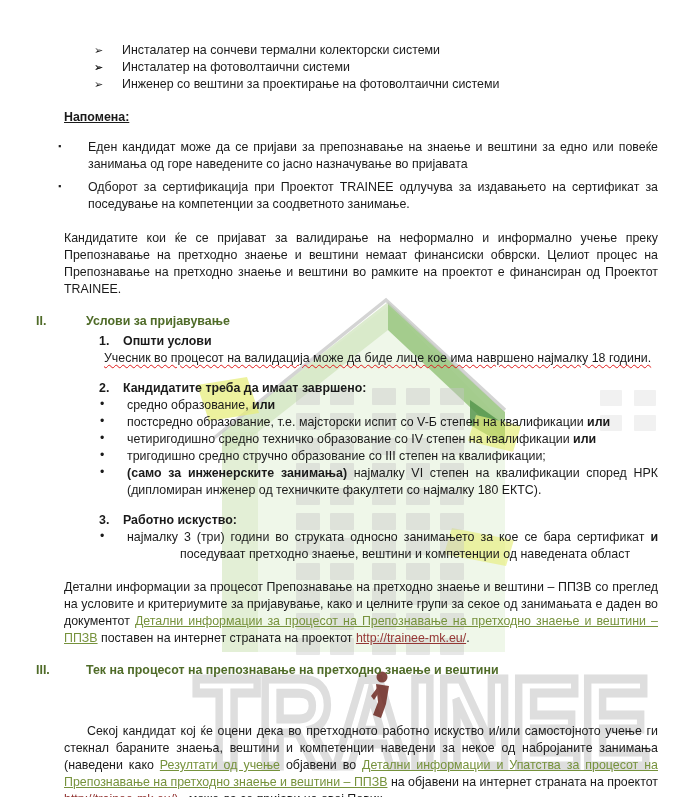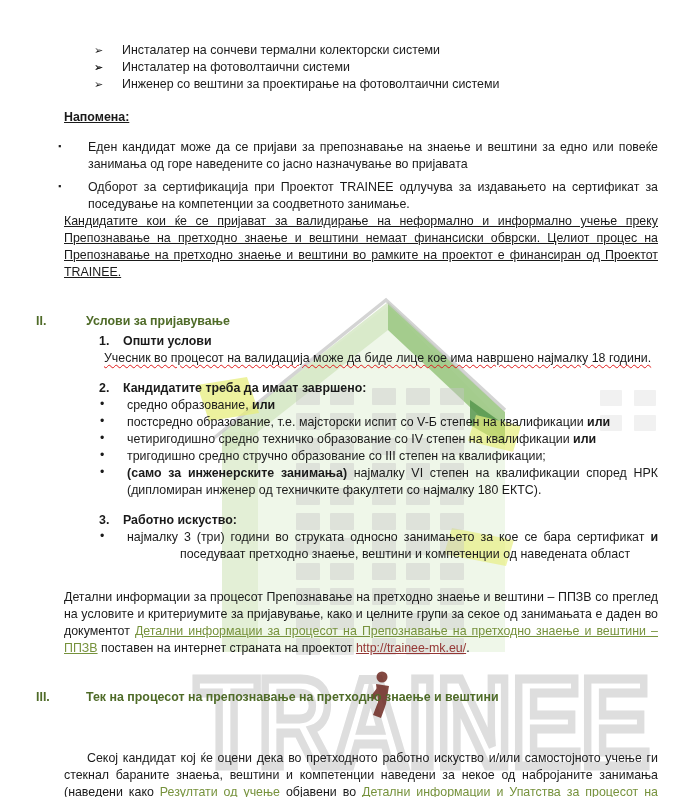--- a/index.html
+++ b/index.html
@@ -29,39 +29,39 @@
   .b{font-weight:bold;}
   
   .arrow-list li{position:relative;padding-left:58px;}
   .arrow-glyph{position:absolute;left:30px;top:0;font-size:11px;}
   
   .note-heading{font-weight:bold;text-decoration:underline;margin-top:16px;}
   .sq-list{margin-top:13px;}
   .sq-list li{position:relative;padding-left:24px;text-align:justify;}
   .sq-list li + li{margin-top:6px;}
   .sq-glyph{position:absolute;left:-6px;top:-1px;font-size:9px;}
-  .intro{text-decoration:underline;}
+  .intro{margin-top:17px;}
   
-  .sec-head{display:flex;margin:32px 0 0 -28px;font-weight:bold;color:var(--heading-green,#4f6b28);}
+  .sec-head{display:flex;margin:15px 0 0 -28px;font-weight:bold;color:var(--heading-green,#4f6b28);}
   .sec-head .rn{width:50px;flex:none;}
   .sub-head{display:flex;font-weight:bold;margin:3px 0 0 35px;}
   .sub-head .sn{width:24px;flex:none;}
   .sub-head.spaced{margin-top:13px;}
   .general-line{margin-left:40px;}
   .squiggle{
     text-decoration-line:underline;text-decoration-style:wavy;
     text-decoration-color:var(--squiggle-red,#e01b1b);
     text-decoration-thickness:1px;text-underline-offset:2px;
   }
   .dot-list li{position:relative;padding-left:63px;}
   .dot-glyph{position:absolute;left:36px;top:-1px;}
   .dot-list li.just{text-align:justify;}
   .work-line1{text-align:justify;text-align-last:justify;}
   .work-line2{padding-left:53px;}
-  .closing{margin-top:26px;}
+  .closing{margin-top:16px;}
   .sec3-para{text-indent:23px;margin-top:44px;}
   a.green-link{color:var(--link-green,#76923c);text-decoration:underline;cursor:pointer;}
   a.red-link{color:var(--link-red,#943634);text-decoration:underline;cursor:pointer;}
 </style>
 </head>
 <body>
 
 <div class="page">
 
   <svg class="watermark" width="694" height="797" viewBox="0 0 694 797" aria-hidden="true">

